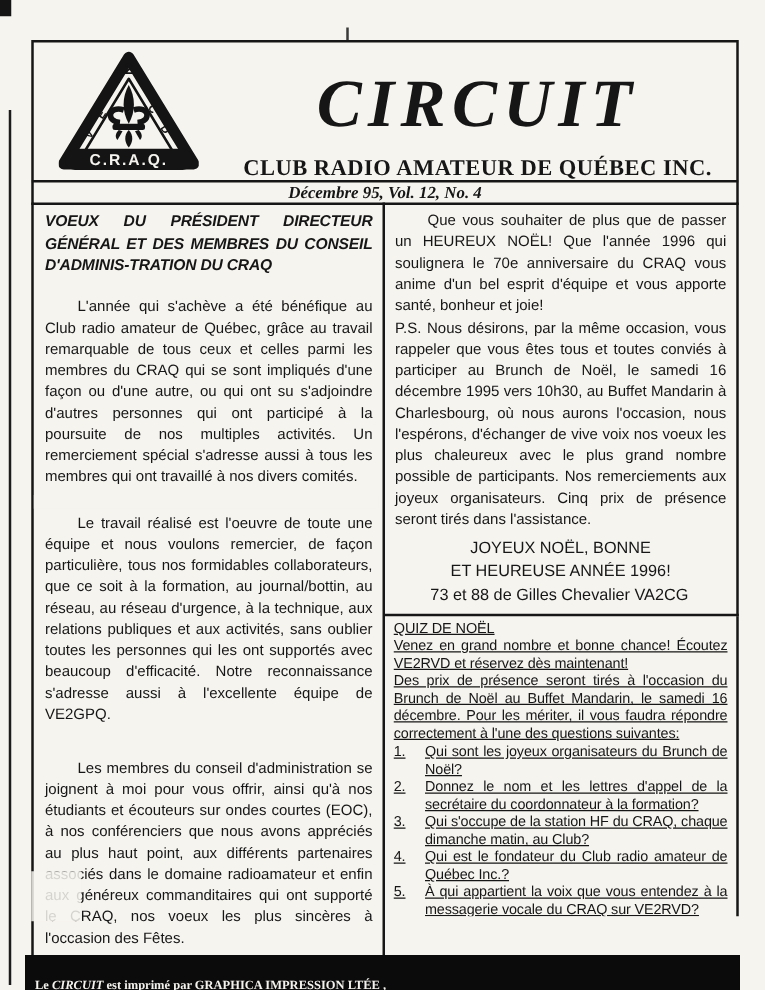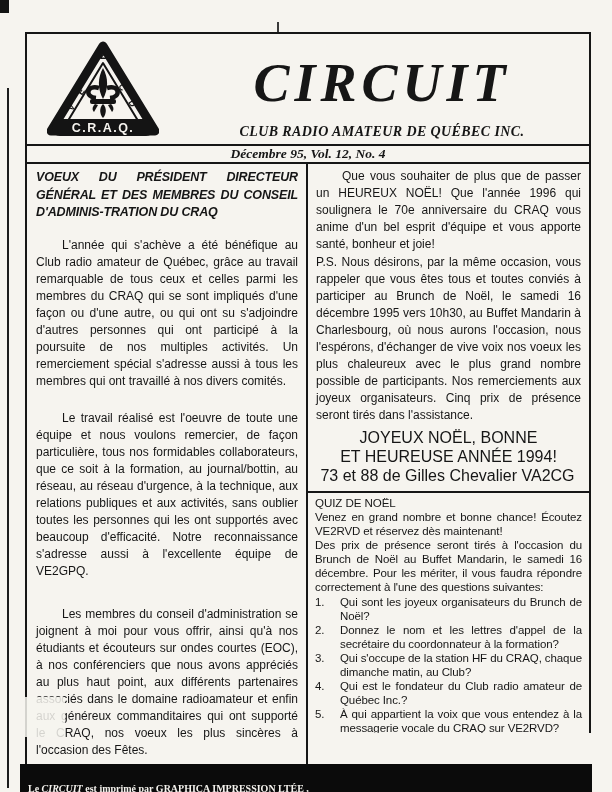--- a/index.html
+++ b/index.html
@@ -39,22 +39,22 @@
     text-align:center;
   }
   .masthead-title{
     font-family:"Liberation Serif",serif;
     font-style:italic;font-weight:bold;
     font-size:54px;letter-spacing:5px;
     margin-top:18px;
   }
   .masthead-subtitle{
     font-family:"Liberation Serif",serif;
-    font-style:italic;font-weight:bold;
-    font-size:14px;letter-spacing:.4px;
+    font-weight:bold;
+    font-size:18px;letter-spacing:.4px;
     margin-top:10px;
   }
   
   .date-strip{
     position:absolute;left:25px;top:144px;width:566px;height:20px;
     border:2px solid var(--ink);
     text-align:center;
     font-family:"Liberation Serif",serif;
     font-style:italic;font-weight:bold;
     font-size:13.5px;line-height:16px;
@@ -75,38 +75,39 @@
     border-right:2px solid var(--ink);
     border-bottom:2px solid var(--ink);
     padding:4px 8px 0 8px;
     overflow:hidden;
   }
   .quiz-box{
     position:absolute;left:0;top:331px;width:283px;height:240px;
     border-right:2px solid var(--ink);
     padding:3px 7px 0 7px;
     overflow:hidden;
+    text-decoration:underline;
   }
   .col-heading{
     font-size:12.5px;font-weight:bold;font-style:italic;
     letter-spacing:-.15px;line-height:17.5px;
     text-align:justify;
     margin-top:2px;
   }
   .body-par{
     font-size:12px;line-height:17px;
     text-align:justify;
     text-indent:26px;
   }
   .col-left .body-par{margin-top:15px;}
   .col-left .par-2{margin-top:20px;}
   .col-left .par-3{margin-top:26px;}
   .right-upper .par-1{margin-top:2px;}
   .right-upper .par-2{margin-top:1px;text-indent:0;}
-  .signoff{margin-top:4px;font-size:16px;line-height:19px;}
+  .signoff{margin-top:4px;font-size:13px;line-height:19px;}
   .signoff-line{text-align:center;}
   .signoff-line.last{text-align:center;padding-right:2px;}
   
   .quiz-title{font-size:11.6px;line-height:14px;letter-spacing:-.1px;}
   .quiz-intro{font-size:11.5px;line-height:14px;text-align:justify;letter-spacing:-.1px;}
   .quiz-list{margin-top:1px;}
   .quiz-row{display:flex;font-size:11.5px;line-height:14px;letter-spacing:-.1px;}
   .q-num{width:25px;flex:none;}
   .q-text{flex:1;text-align:justify;}
   
@@ -167,21 +168,21 @@
       <p class="body-par par-2">Le travail réalisé est l'oeuvre de toute une équipe et nous voulons remercier, de façon particulière, tous nos formidables collaborateurs, que ce soit à la formation, au journal/bottin, au réseau, au réseau d'urgence, à la technique, aux relations publiques et aux activités, sans oublier toutes les personnes qui les ont supportés avec beaucoup d'efficacité. Notre reconnaissance s'adresse aussi à l'excellente équipe de VE2GPQ.</p>
       <p class="body-par par-3">Les membres du conseil d'administration se joignent à moi pour vous offrir, ainsi qu'à nos étudiants et écouteurs sur ondes courtes (EOC), à nos conférenciers que nous avons appréciés au plus haut point, aux différents partenaires associés dans le domaine radioamateur et enfin aux généreux commanditaires qui ont supporté le CRAQ, nos voeux les plus sincères à l'occasion des Fêtes.</p>
     </div>
 
     <div class="col-right">
       <div class="right-upper">
         <p class="body-par par-1">Que vous souhaiter de plus que de passer un HEUREUX NOËL! Que l'année 1996 qui soulignera le 70e anniversaire du CRAQ vous anime d'un bel esprit d'équipe et vous apporte santé, bonheur et joie!</p>
         <p class="body-par par-2">P.S. Nous désirons, par la même occasion, vous rappeler que vous êtes tous et toutes conviés à participer au Brunch de Noël, le samedi 16 décembre 1995 vers 10h30, au Buffet Mandarin à Charlesbourg, où nous aurons l'occasion, nous l'espérons, d'échanger de vive voix nos voeux les plus chaleureux avec le plus grand nombre possible de participants. Nos remerciements aux joyeux organisateurs. Cinq prix de présence seront tirés dans l'assistance.</p>
         <div class="signoff">
           <div class="signoff-line">JOYEUX NOËL, BONNE</div>
-          <div class="signoff-line">ET HEUREUSE ANNÉE 1994!</div>
+          <div class="signoff-line">ET HEUREUSE ANNÉE 1996!</div>
           <div class="signoff-line last">73 et 88 de Gilles Chevalier VA2CG</div>
         </div>
       </div>
 
       <div class="quiz-box">
         <div class="quiz-title">QUIZ DE NOËL</div>
         <p class="quiz-intro">Venez en grand nombre et bonne chance! Écoutez VE2RVD et réservez dès maintenant!</p>
         <p class="quiz-intro">Des prix de présence seront tirés à l'occasion du Brunch de Noël au Buffet Mandarin, le samedi 16 décembre. Pour les mériter, il vous faudra répondre correctement à l'une des questions suivantes:</p>
         <div class="quiz-list">
           <div class="quiz-row">

